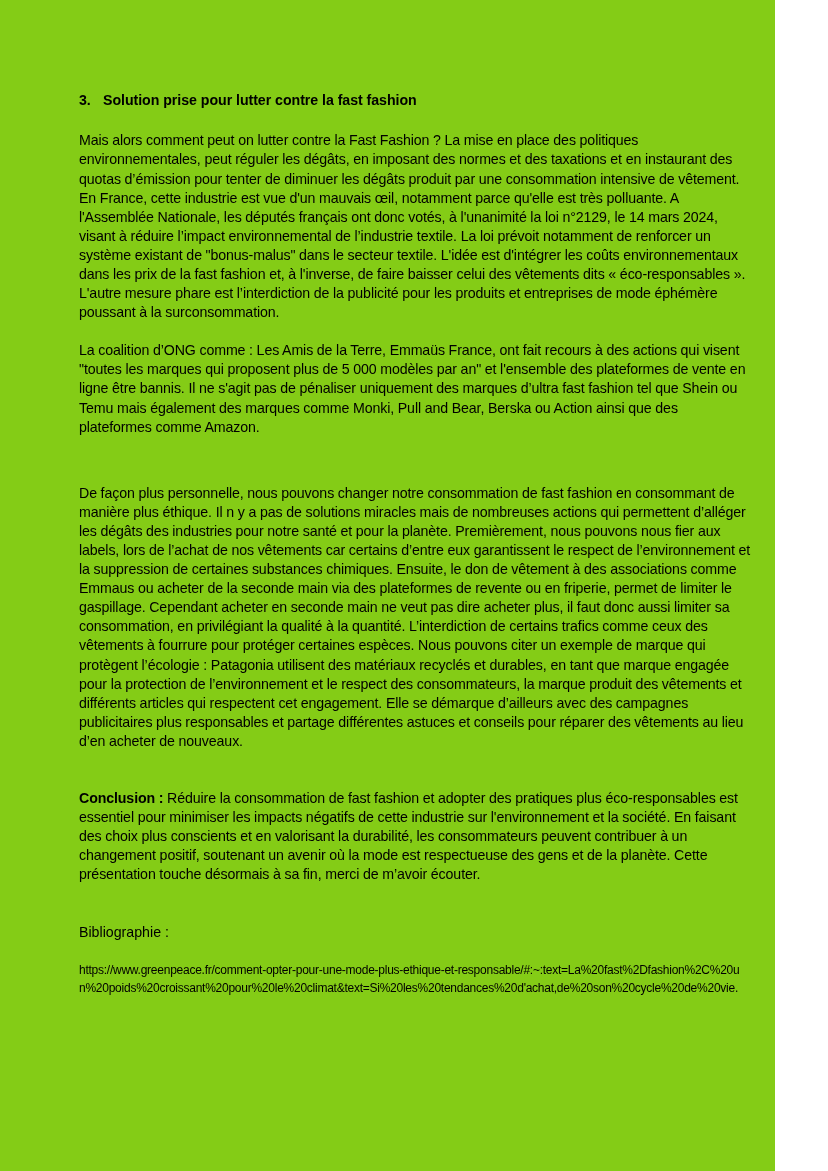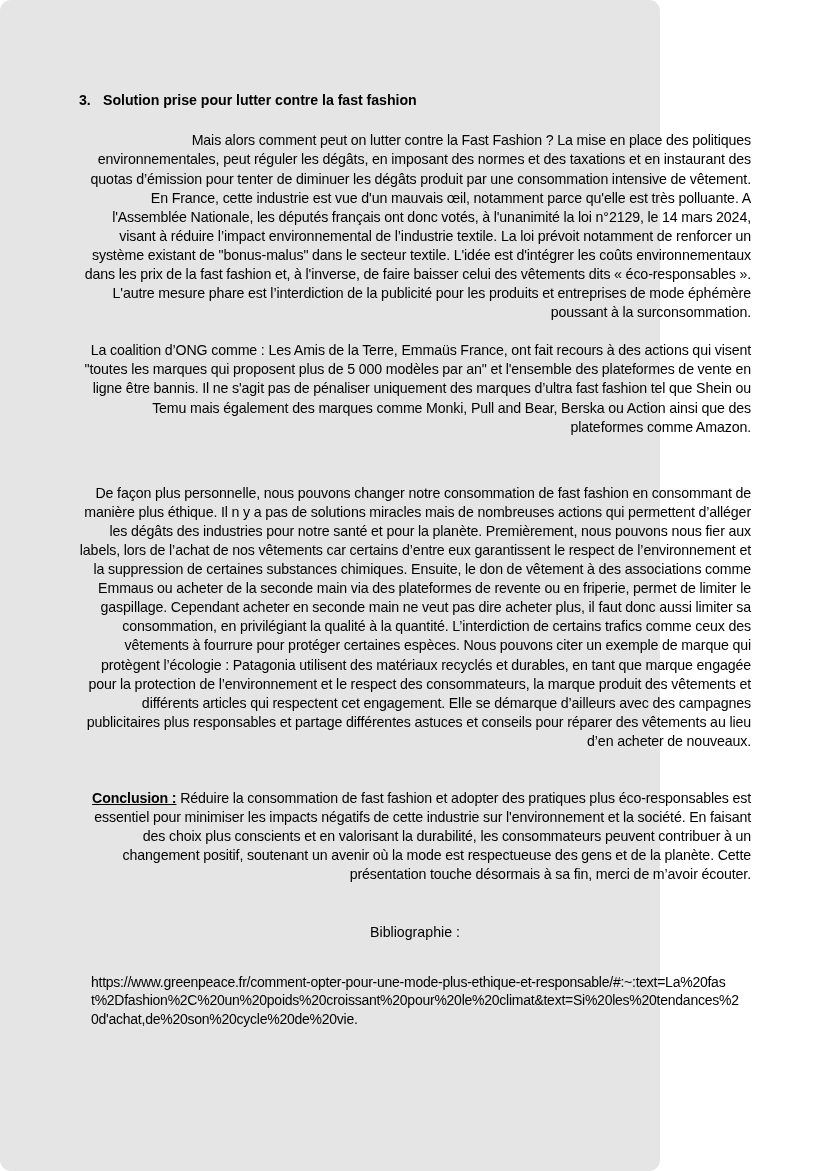--- a/index.html
+++ b/index.html
@@ -10,26 +10,25 @@
   }
   body {
     width: 828px;
     height: 1171px;
     font-family: "Liberation Sans", sans-serif;
     color: #000000;
     -webkit-font-smoothing: antialiased;
   }
   .page {
     position: relative;
-    width: 660px;
+    width: 775px;
     height: 1171px;
-    background: #e5e5e5;
+    background: #84cc16;
     box-sizing: border-box;
     padding: 92px 78px 0 79px;
-    border-radius: 11px;
   }
   .doc-body {
     width: 672px;
   }
 
   h2.section-heading {
     font-size: 14.2px;
     font-weight: bold;
     line-height: 1.22;
     margin: 0 0 22px 0;
@@ -37,44 +36,43 @@
   }
   h2.section-heading .num {
     display: inline-block;
     width: 24px;
   }
 
   p.para {
     font-size: 14.2px;
     line-height: 19.1px;
     margin: 0;
-    text-align: right;
+    text-align: left;
     letter-spacing: -0.12px;
     word-spacing: -0.1px;
   }
 
   
   .gap-sm { height: 19px; }
   .gap-md { height: 38px; }
   .gap-lg { height: 47px; }
   .gap-xl { height: 36px; }
 
-  .bold { font-weight: bold; text-decoration: underline; }
+  .bold { font-weight: bold; }
 
   .biblio-label {
     font-size: 14.2px;
     line-height: 19.1px;
     margin: 0;
-    text-align: center;
   }
 
   p.url-plain {
-    font-size: 14px;
+    font-size: 12px;
     line-height: 18.6px;
-    margin: 12px;
+    margin: 0;
     letter-spacing: -0.25px;
     word-break: break-all;
   }
 
   a.url-link,
   p.url-link {
     display: block;
     font-size: 13.6px;
     line-height: 18.6px;
     font-weight: bold;

